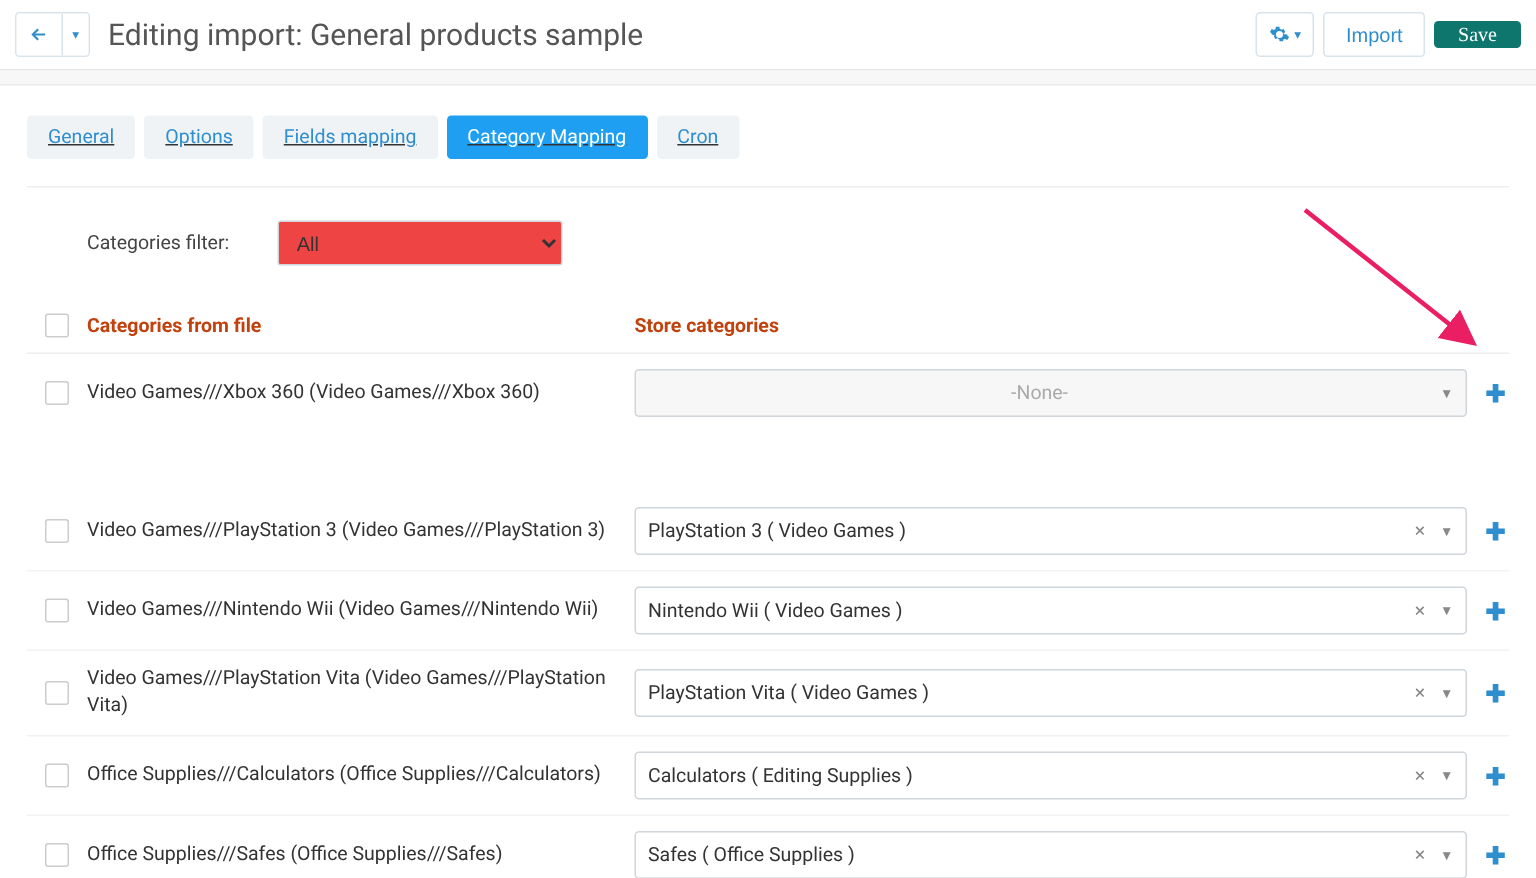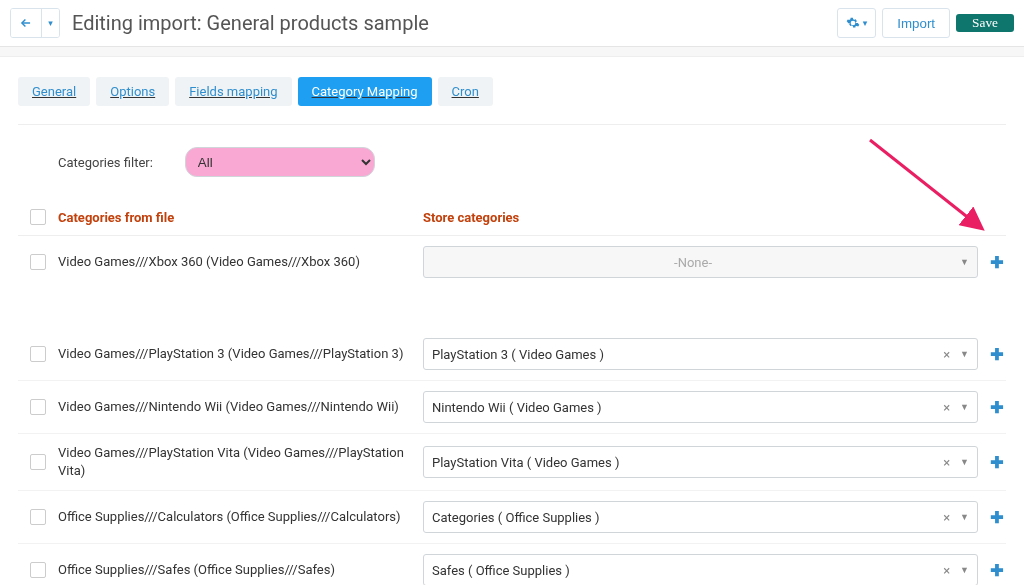--- a/index.html
+++ b/index.html
@@ -15,21 +15,21 @@
 .save-btn { height: 18px; padding: 0 16px; border: none; background: #0f766e; color: #fff; border-radius: 3px; cursor: pointer; font-family: Liberation Serif, serif; }
 .subbar { height: 10px; background: #f7f7f7; border-bottom: 1px solid #eee; }
 
 .content { padding: 20px 18px 40px 18px; }
 .tabs { display: flex; gap: 6px; padding-bottom: 18px; border-bottom: 1px solid #eee; margin-bottom: 18px; text-decoration: underline; }
 .tab { padding: 7px 14px; border-radius: 3px; background: #f0f3f5; color: #2e8ece; font-size: 13px; cursor: pointer; }
 .tab.active { background: #1e9ff2; color: #fff; }
 
 .filter-row { display: flex; align-items: center; gap: 32px; padding: 4px 0 22px 40px; }
 .filter-label { color: #444; }
-.filter-select { width: 190px; height: 30px; border: 1px solid #d0d5da; border-radius: 12px; padding: 0 8px; background:#f9a8d4; color:#333; }
+.filter-select { width: 190px; height: 30px; border: 1px solid #d0d5da; border-radius: 2px; padding: 0 8px; background:#ef4444; color:#333; }
 
 .table-head { display: flex; align-items: center; padding: 10px 0; border-bottom: 1px solid #eee; font-weight: 700; color: #c2410c; }
 .col-check { width: 40px; display:flex; justify-content:center; }
 .col-file { width: 365px; padding-right: 10px; }
 .col-store { flex: 1; }
 
 .row { display: flex; align-items: center; padding: 10px 0; border-bottom: 1px solid #f2f2f2; position: relative; }
 .row.gap-after { margin-bottom: 40px; border-bottom: none; }
 .checkbox { width: 16px; height: 16px; border: 1px solid #ccc; border-radius: 2px; background:#fff; cursor:pointer; }
 .file-text { color: #333; line-height: 1.4; }
@@ -158,21 +158,21 @@
     </div>
   </div>
 
   <div class="row">
     <div class="col-check">
         <div class="checkbox"></div>
       </div>
     <div class="col-file file-text">Office Supplies///Calculators (Office Supplies///Calculators)</div>
     <div class="store-wrap">
       <div class="select-box">
-        <span class="select-val">Categories ( Office Supplies )</span>
+        <span class="select-val">Calculators ( Editing Supplies )</span>
         <span class="select-clear">×</span>
         <span class="select-caret">▼</span>
       </div>
       <div class="plus-btn">✚</div>
     </div>
   </div>
 
   <div class="row">
     <div class="col-check">
         <div class="checkbox"></div>

